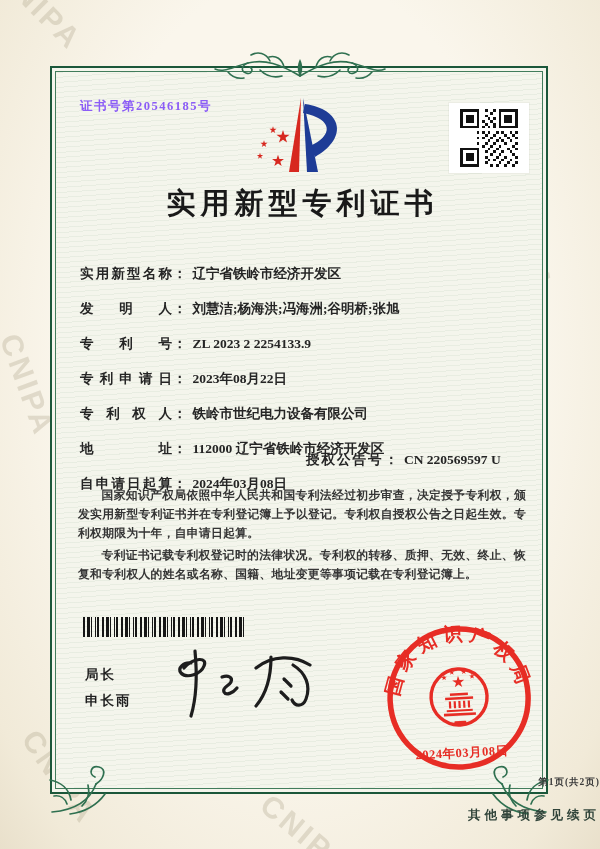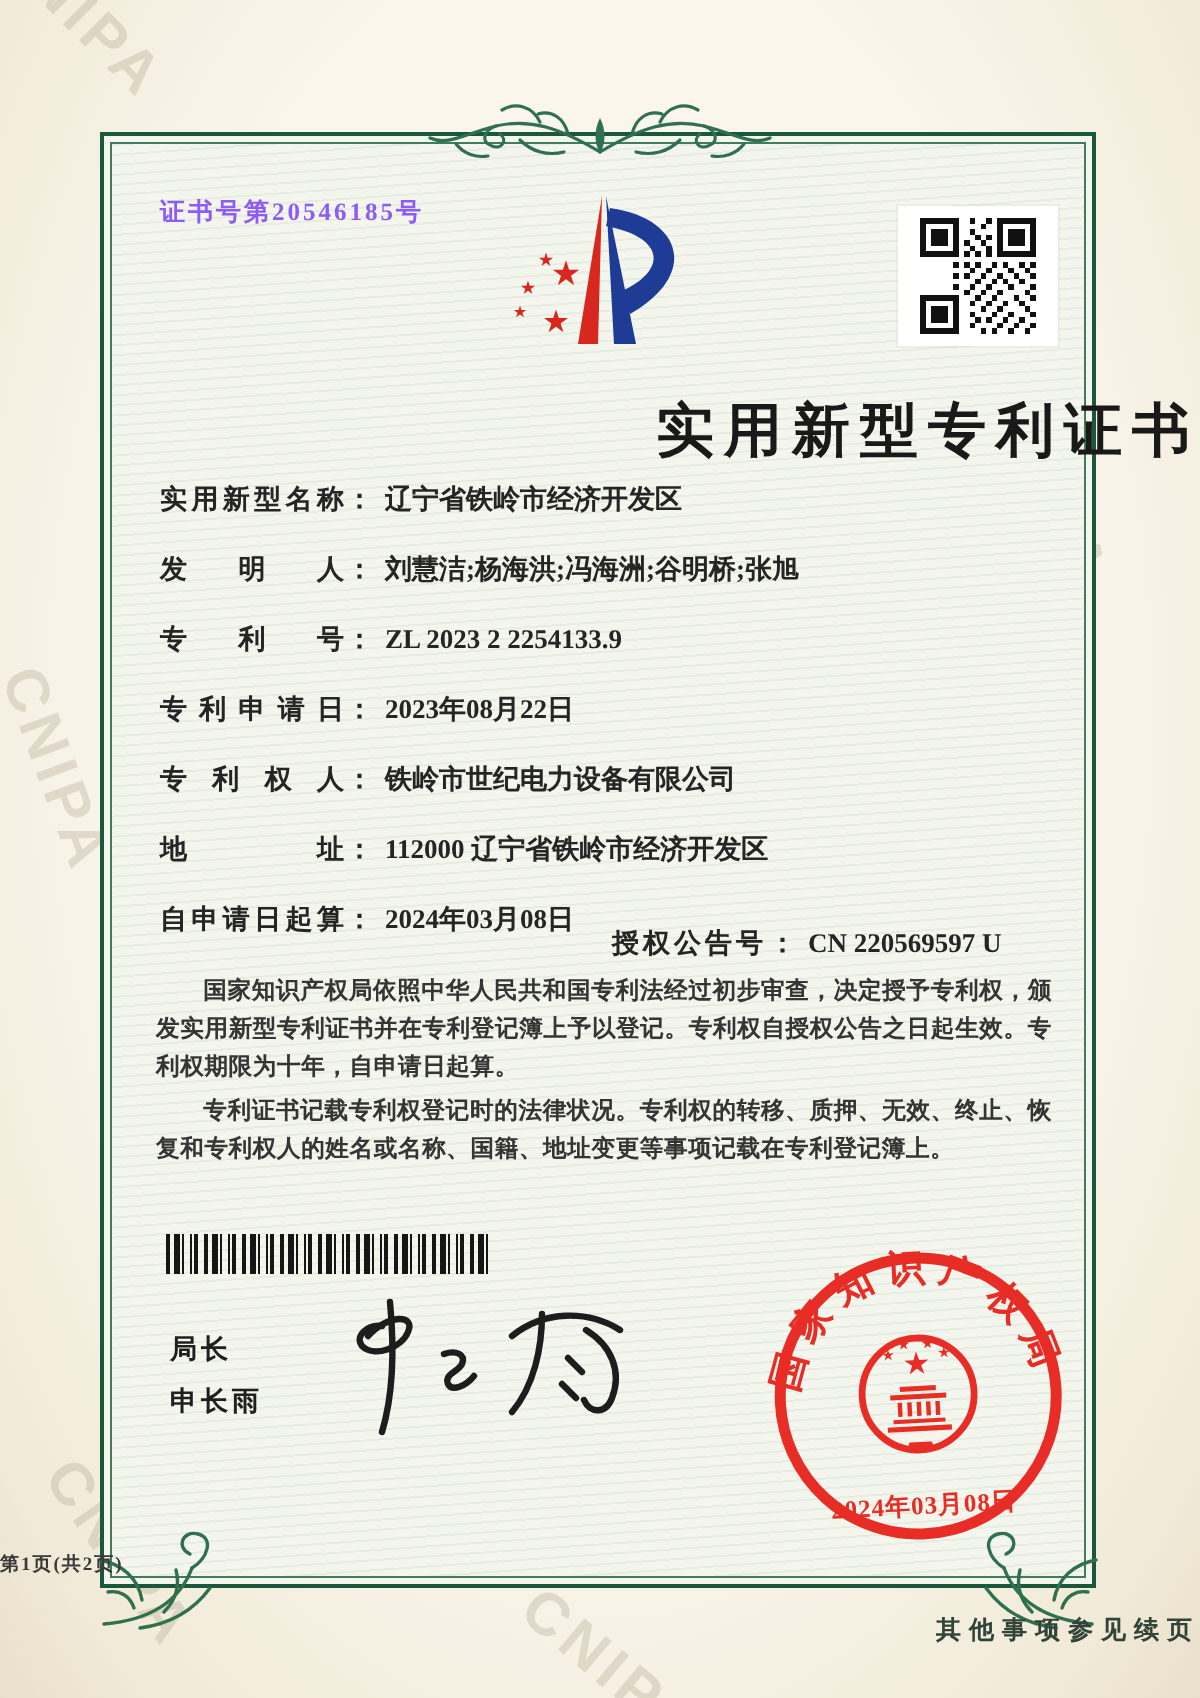--- a/index.html
+++ b/index.html
@@ -23,52 +23,52 @@
     border:2px solid #1b573a;background:#f4f5ec;
   }
   .border-inner{
     position:absolute;left:3px;top:3px;right:3px;bottom:3px;
     border:1px solid #417c5b;
     background:
       repeating-linear-gradient(176deg, rgba(125,165,130,0.10) 0 1px, rgba(0,0,0,0) 1px 5px);
   }
   .cert-no{left:80px;top:98px;font-size:12.5px;letter-spacing:1.5px;font-weight:600;color:#8b5cf6;}
   .title{
-    left:0;top:196px;width:600px;text-align:right;
+    left:0;top:184px;width:600px;text-align:center;
     font-size:29px;font-weight:700;letter-spacing:5px;text-indent:5px;color:#191919;
   }
   .qr-box{left:449px;top:103px;width:80px;height:70px;background:#fff;
     display:flex;align-items:center;justify-content:center;box-shadow:0 0 0 1px rgba(0,0,0,0.03);}
   
   .fields{left:80px;top:241px;width:450px;}
   .field-row{position:relative;height:35px;font-size:13.5px;font-weight:600;color:#252525;white-space:nowrap;}
-  .flabel{display:inline-block;width:92px;text-align:justify;text-align-last:justify;}
+  .flabel{display:inline-block;width:92px;text-align:justify;text-align-last:justify;margin-top:24px;}
   .fcolon{display:inline-block;margin:0 6px 0 1px;}
-  .fpair2{position:absolute;left:226px;top:12px;}
+  .fpair2{position:absolute;left:226px;top:0;}
   .fpair2 .flabel2{letter-spacing:2px;}
   
   .paras{left:78px;top:486px;width:448px;}
   .paras p{
     margin:0 0 2px 0;font-size:11.8px;font-weight:700;line-height:1.63;
     text-indent:2em;letter-spacing:0.3px;color:#353535;text-align:justify;
   }
   .barcode{
     left:83px;top:617px;width:162px;height:20px;
     background:repeating-linear-gradient(90deg,
       #161616 0 2px, rgba(0,0,0,0) 2px 4px,
       #161616 4px 7px, rgba(0,0,0,0) 7px 8px,
       #161616 8px 9px, rgba(0,0,0,0) 9px 12px,
       #161616 12px 13px, rgba(0,0,0,0) 13px 14px,
       #161616 14px 16px, rgba(0,0,0,0) 16px 19px);
   }
   .signer-title{left:85px;top:666px;font-size:13.5px;font-weight:700;letter-spacing:2px;color:#1f1f1f;}
   .signer-name{left:85px;top:692px;font-size:13.5px;font-weight:700;letter-spacing:2px;color:#1f1f1f;text-align:center;}
   .sig-svg{left:158px;top:644px;}
   .seal{left:384px;top:621px;width:150px;height:150px;transform:rotate(-3deg);opacity:0.95;}
-  .page-num{left:0;top:776px;width:600px;text-align:left;font-size:9.5px;font-weight:600;color:#3a3a3a;letter-spacing:1px;}
+  .page-num{left:0;top:776px;width:600px;text-align:right;font-size:9.5px;font-weight:600;color:#3a3a3a;letter-spacing:1px;}
   .cont-note{left:0;top:807px;width:600px;text-align:right;font-size:12.5px;font-weight:700;letter-spacing:4px;color:#31443a;}
   .orn{pointer-events:none;}
 </style>
 </head>
 <body>
 
 <div class="wm" style="left:-14px;top:-10px;transform:rotate(45deg);">CNIPA</div>
 <div class="wm inner" style="left:160px;top:112px;transform:rotate(45deg);">CNIPA</div>
 <div class="wm inner" style="left:360px;top:228px;transform:rotate(45deg);">CNIPA</div>
 <div class="wm" style="left:-26px;top:368px;transform:rotate(70deg);">CNIPA</div>

